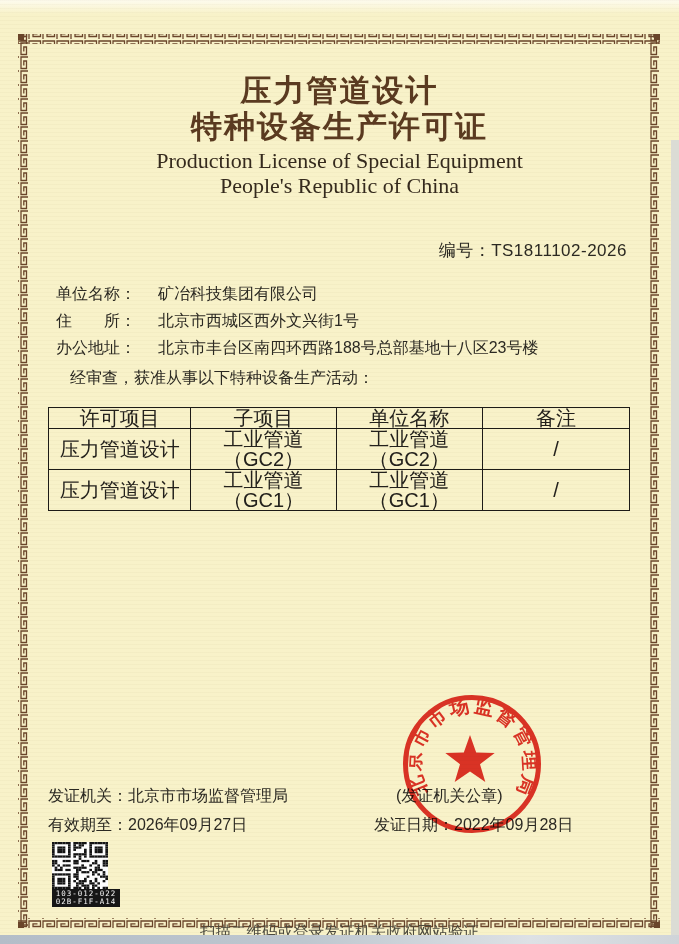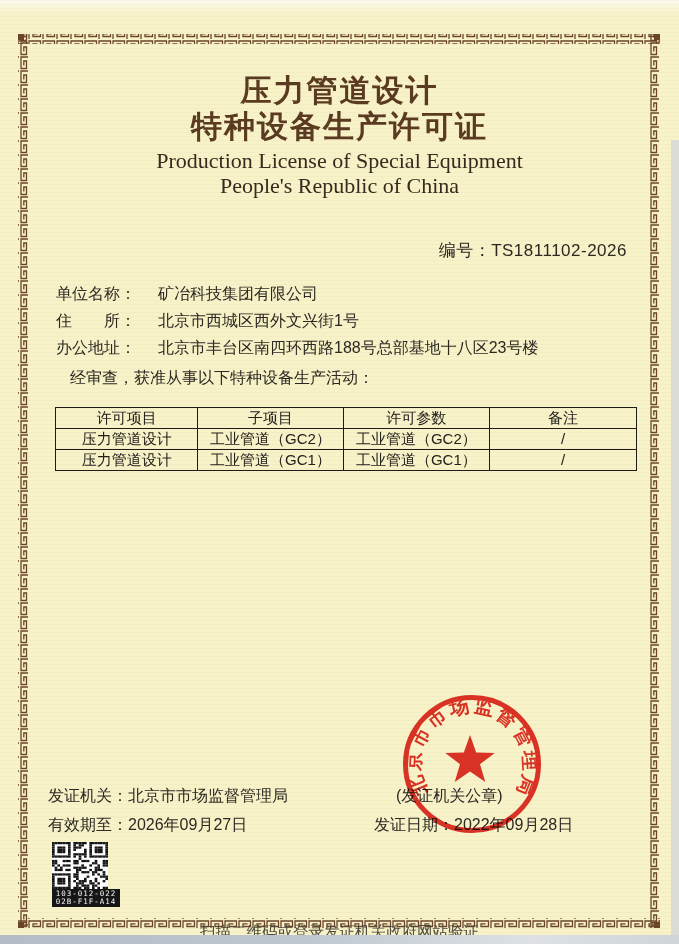--- a/index.html
+++ b/index.html
@@ -21,22 +21,22 @@
   .e1{top:148px;} .e2{top:173px;}
   
   .license-no{top:239px;right:52px;font-size:17px;letter-spacing:.5px;color:#2b2922;}
   
   .field{left:56px;font-size:16px;line-height:19px;color:#2b2922;}
   .field .lab{display:inline-block;min-width:88px;}
   .field .val{margin-left:14px;}
   .f0{top:284px;} .f1{top:311px;} .f2{top:338px;}
   .approval{top:368px;left:70px;font-size:16px;color:#2b2922;}
   
-  .lic-table{top:407px;left:55px;width:582px;border-collapse:collapse;
-    font-size:15px;color:#23211c;}
+  .lic-table{top:407px;left:48px;width:582px;border-collapse:collapse;
+    font-size:20px;color:#23211c;}
   .lic-table td,.lic-table th{border:1.6px solid #1d1b17;text-align:center;
     font-weight:normal;height:20px;padding:0 2px;line-height:20px;}
   .lic-table col.c1{width:24.5%;} .lic-table col.c2{width:25%;}
   .lic-table col.c3{width:25.2%;} .lic-table col.c4{width:25.3%;}
   
   .foot{font-size:16px;color:#2b2922;}
   .issuer{top:786px;left:48px;}
   .seal-caption{top:786px;left:396px;}
   .valid{top:815px;left:48px;}
   .issue-date{top:815px;left:374px;}
@@ -106,21 +106,21 @@
     <colgroup>
         <col class="c1">
         <col class="c2">
         <col class="c3">
         <col class="c4">
       </colgroup>
     <tbody>
         <tr>
       <th>许可项目</th>
       <th>子项目</th>
-      <th>许可参数</th>
+      <th>单位名称</th>
       <th>备注</th>
     </tr>
     <tr>
       <td>压力管道设计</td>
       <td>工业管道（GC2）</td>
       <td>工业管道（GC2）</td>
       <td>/</td>
     </tr>
     <tr>
       <td>压力管道设计</td>

